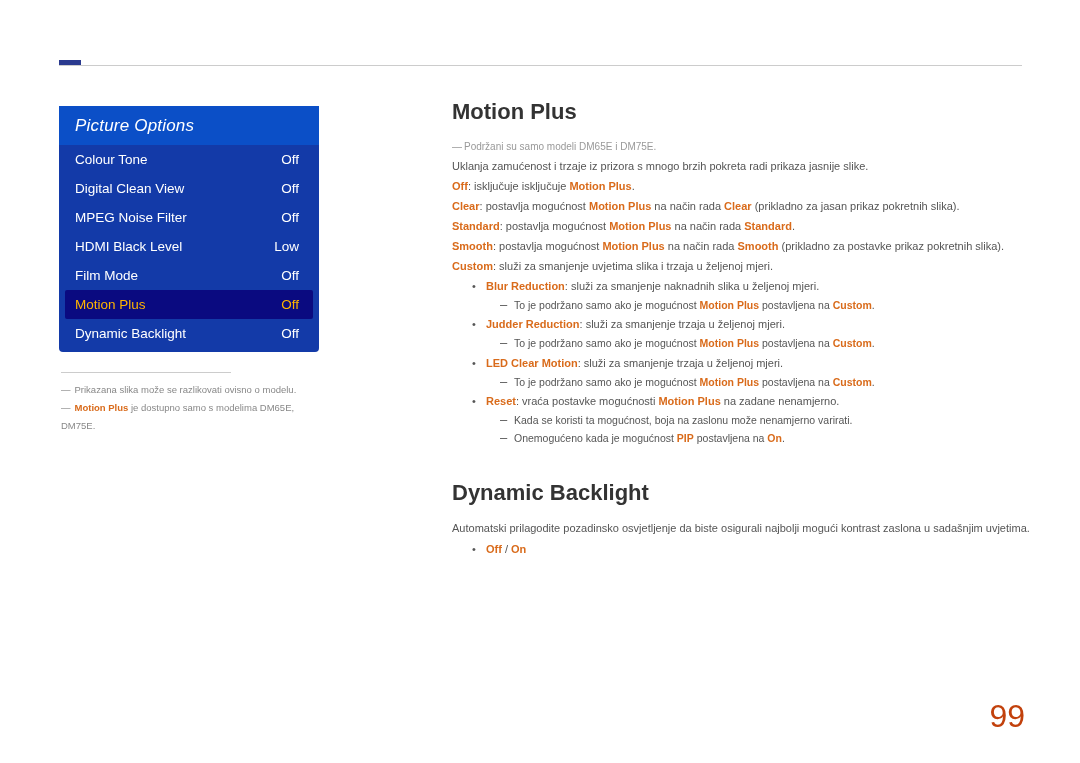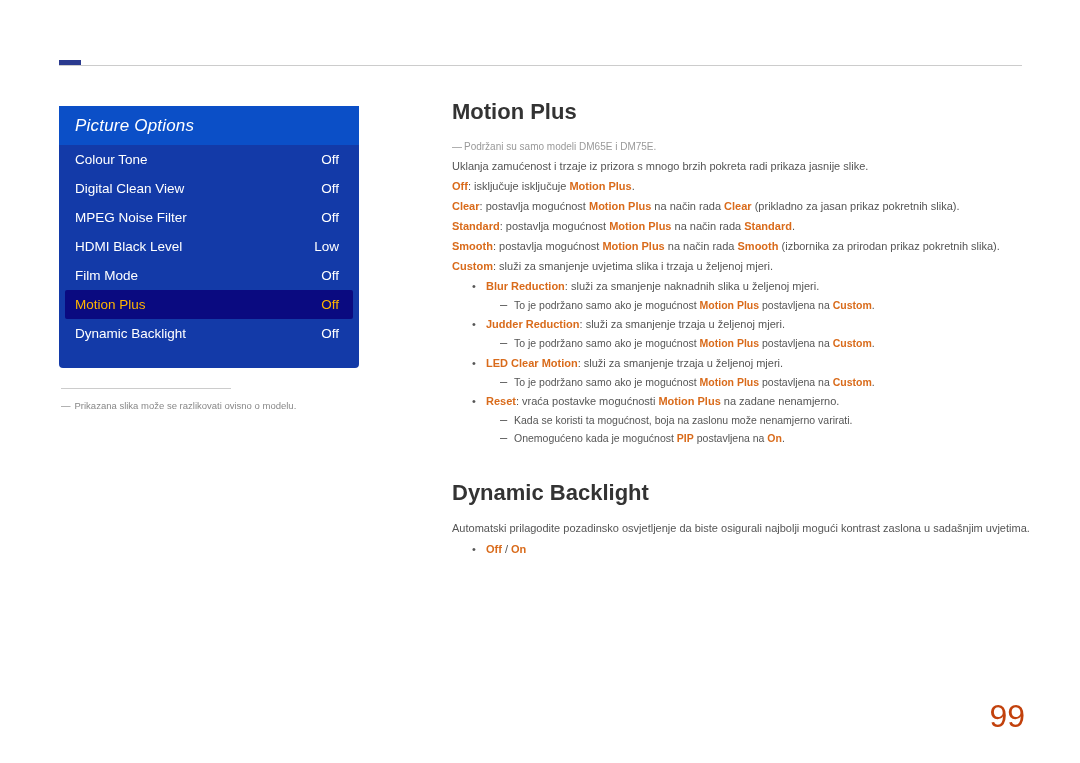--- a/index.html
+++ b/index.html
@@ -6,34 +6,34 @@
   body {
     width: 1080px;
     height: 763px;
     background: #fff;
     font-family: Arial, Helvetica, sans-serif;
     color: #444;
     position: relative;
   }
   .topbar { position: absolute; top: 60px; left: 59px; width: 22px; height: 5px; background: #2a3a8f; }
   .topline { position: absolute; top: 65px; left: 59px; right: 58px; height: 1px; background: #ccc; }
-  .sidebar { position: absolute; top: 106px; left: 59px; width: 300px; }
+  .sidebar { position: absolute; top: 106px; left: 59px; width: 260px; }
   .menu-title {
     background: #0b4fc7;
     color: #fff;
     font-size: 17px;
     font-weight: 400;
     padding: 10px 16px 9px 16px;
     font-style: italic;
     letter-spacing: 0.2px;
   }
   .menu-list {
     background: #133aa8;
     border-radius: 0 0 4px 4px;
-    padding-bottom: 20px;
+    padding-bottom: 4px;
   }
   .menu-item {
     display: flex;
     justify-content: space-between;
     align-items: center;
     color: #fff;
     font-size: 13.5px;
     padding: 7px 20px 7px 16px;
   }
   .menu-item.selected {
@@ -96,31 +96,32 @@
         <span>Off</span>
       </div>
       <div class="menu-item">
         <span>Dynamic Backlight</span>
         <span>Off</span>
       </div>
     </div>
   <div class="footnotes">
     <hr>
     <div><span class="dash">―</span><span>Prikazana slika može se razlikovati ovisno o modelu.</span></div>
+    <div><span class="dash">―</span><span class="hl">Motion Plus</span><span> je dostupno samo s modelima DM65E, DM75E.</span></div>
   </div>
 </div>
 
 <div class="content">
   <h2>Motion Plus</h2>
   <p class="note"><span class="dash">―</span><span>Podržani su samo modeli DM65E i DM75E.</span></p>
   <p>Uklanja zamućenost i trzaje iz prizora s mnogo brzih pokreta radi prikaza jasnije slike.</p>
   <p><span class="hl">Off</span><span>: isključuje isključuje </span><span class="hl">Motion Plus</span><span>.</span></p>
   <p><span class="hl">Clear</span><span>: postavlja mogućnost </span><span class="hl">Motion Plus</span><span> na način rada </span><span class="hl">Clear</span><span> (prikladno za jasan prikaz pokretnih slika).</span></p>
   <p><span class="hl">Standard</span><span>: postavlja mogućnost </span><span class="hl">Motion Plus</span><span> na način rada </span><span class="hl">Standard</span><span>.</span></p>
-  <p><span class="hl">Smooth</span><span>: postavlja mogućnost </span><span class="hl">Motion Plus</span><span> na način rada </span><span class="hl">Smooth</span><span> (izbornika za prirodan prikaz pokretnih slika).</span></p>
+  <p><span class="hl">Smooth</span><span>: postavlja mogućnost </span><span class="hl">Motion Plus</span><span> na način rada </span><span class="hl">Smooth</span><span> (prikladno za postavke prikaz pokretnih slika).</span></p>
   <p><span class="hl">Custom</span><span>: služi za smanjenje uvjetima slika i trzaja u željenoj mjeri.</span></p>
 
   <ul class="lvl1">
     <li>
       <span class="hl">Blur Reduction</span><span>: služi za smanjenje naknadnih slika u željenoj mjeri.</span>
       <ul class="lvl2">
           <li><span>To je podržano samo ako je mogućnost </span><span class="hl">Motion Plus</span><span> postavljena na </span><span class="hl">Custom</span><span>.</span></li>
         </ul>
     </li>
     <li>

